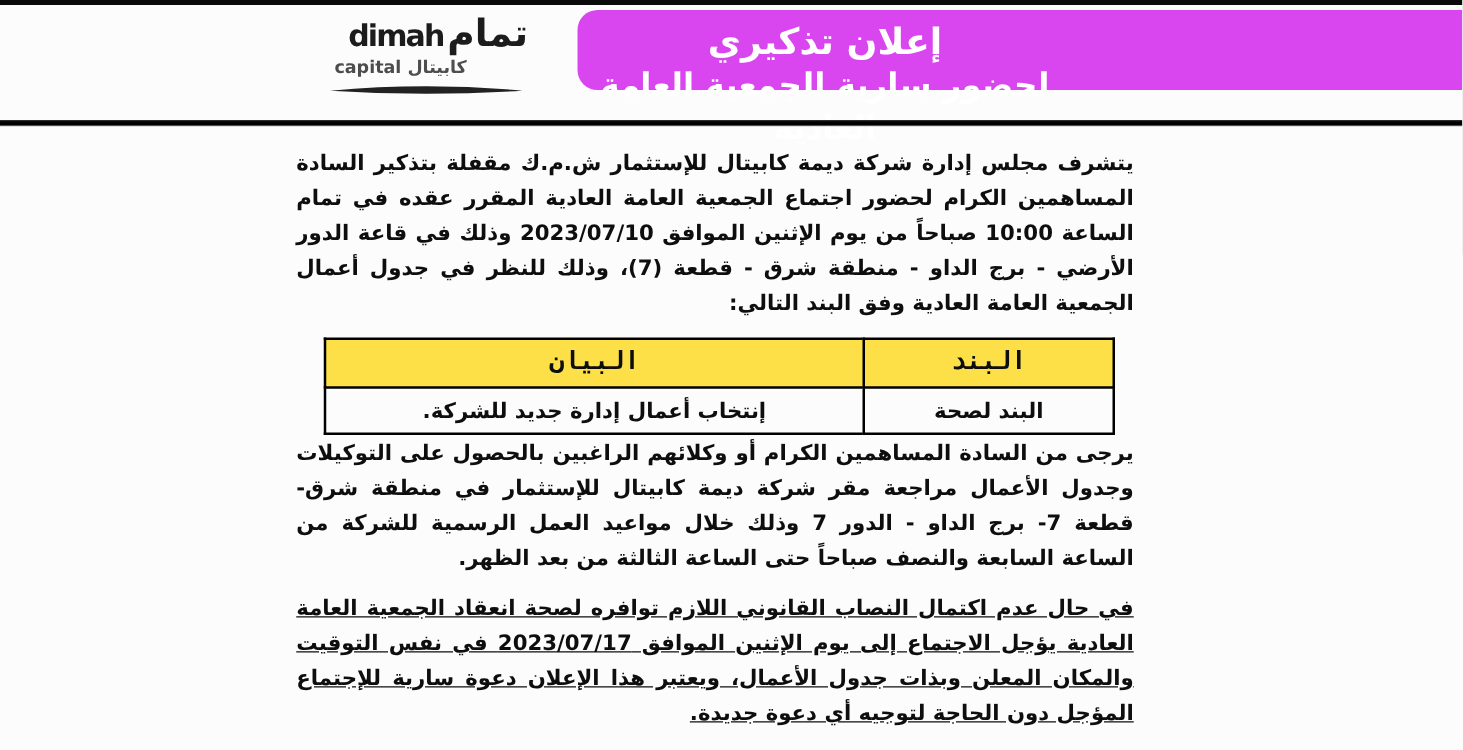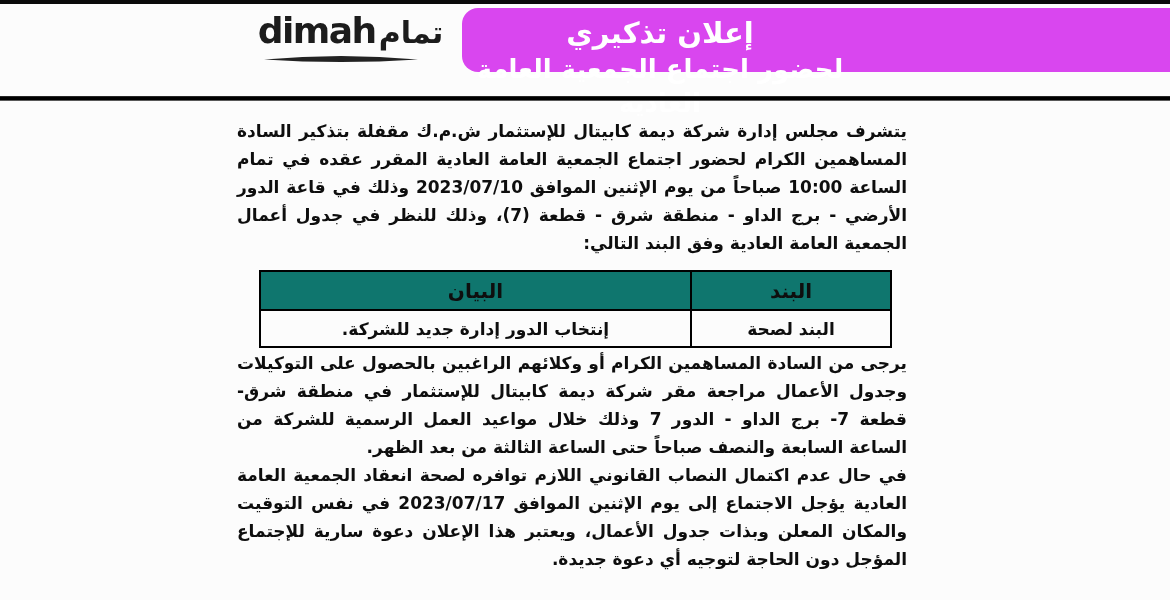--- a/index.html
+++ b/index.html
@@ -6,21 +6,21 @@
   .page{
     position:relative;width:1170px;height:600px;background:#fcfcfc;
     font-family:"DejaVu Sans", sans-serif;overflow:hidden;color:#101010;
     margin:0 auto;
   }
   .topbar{position:absolute;top:0;left:0;width:100%;height:4px;background:#0a0a0a;}
 
   
   .logo{position:absolute;top:13px;left:248px;width:205px;text-align:center;color:#1c1c1c;}
   .logo-main{display:flex;direction:ltr;justify-content:center;align-items:baseline;gap:3px;line-height:1;}
-  .logo-latin{font-weight:bold;font-size:36px;letter-spacing:-1.5px;}
+  .logo-latin{font-weight:bold;font-size:24px;letter-spacing:-1.5px;}
   .logo-arabic{font-weight:bold;font-size:30px;}
   .logo-sub{direction:ltr;font-size:14px;font-weight:bold;color:#4d4d4d;margin-top:3px;transform:translateX(-30px);}
   .logo-swoosh{display:block;margin:6px auto 0 auto;transform:translateX(-10px);}
 
   
   .header-box{
     position:absolute;top:8px;left:462px;right:0;height:64px;
     background:#d946ef;border-radius:16px 0 0 16px;
   }
   .header-text{
@@ -36,70 +36,74 @@
   }
 
   
   .content{
     position:absolute;top:117px;left:237px;width:670px;
     direction:rtl;text-align:justify;font-weight:bold;
     font-size:17px;line-height:28px;color:#0e0e0e;
   }
   .para{margin:0;}
   .para.proxy{margin-top:1px;}
-  .para.quorum{}
+  .para.quorum{margin-top:12px;text-decoration:underline;}
 
   
   table.agenda{border-collapse:collapse;width:633px;margin:13px 15px 0 auto;}
   table.agenda th,table.agenda td{
     border:2px solid #000;text-align:center;vertical-align:middle;padding:3px 6px;
   }
-  table.agenda th{background:#0f766e;font-size:20px;height:31px;}
+  table.agenda th{background:#fde047;font-size:20px;height:31px;font-family:Liberation Mono, monospace;}
   table.agenda td{font-size:17px;height:29px;}
   th.c1,td.c1{width:186px;}
 </style>
 </head>
 <body>
 
 <div class="page">
   <div class="topbar"></div>
 
   <div class="logo">
     <div class="logo-main">
       <span class="logo-latin">dimah</span>
       <span class="logo-arabic">تمام</span>
     </div>
+    <div class="logo-sub">
+      <span>capital</span>
+      <span>كابيتال</span>
+    </div>
     <svg class="logo-swoosh" width="158" height="9" viewBox="0 0 158 9" aria-hidden="true">
       <path d="M2 4.5 Q79 -2.5 156 4.5 Q79 9.5 2 4.5 Z" fill="#222222"></path>
     </svg>
   </div>
 
   <div class="header-box">
     <div class="header-text">
       <div class="ht1">إعلان تذكيري</div>
-      <div class="ht2">لحضور اجتماع الجمعية العامة العادية</div>
+      <div class="ht2">لحضور سارية الجمعية العامة العادية</div>
     </div>
   </div>
 
   <div class="divider"></div>
 
   <div class="content" dir="rtl">
     <p class="para intro">يتشرف مجلس إدارة شركة ديمة كابيتال للإستثمار ش.م.ك مقفلة بتذكير السادة المساهمين الكرام لحضور اجتماع الجمعية العامة العادية المقرر عقده في تمام الساعة 10:00 صباحاً من يوم الإثنين الموافق 2023/07/10 وذلك في قاعة الدور الأرضي - برج الداو - منطقة شرق - قطعة (7)، وذلك للنظر في جدول أعمال الجمعية العامة العادية وفق البند التالي:</p>
 
     <table class="agenda">
       <thead>
         <tr>
           <th class="c1">البند</th>
           <th class="c2">البيان</th>
         </tr>
       </thead>
       <tbody>
         <tr>
           <td class="c1">البند لصحة</td>
-          <td class="c2">إنتخاب الدور إدارة جديد للشركة.</td>
+          <td class="c2">إنتخاب أعمال إدارة جديد للشركة.</td>
         </tr>
       </tbody>
     </table>
 
     <p class="para proxy">يرجى من السادة المساهمين الكرام أو وكلائهم الراغبين بالحصول على التوكيلات وجدول الأعمال مراجعة مقر شركة ديمة كابيتال للإستثمار في منطقة شرق- قطعة 7- برج الداو - الدور 7 وذلك خلال مواعيد العمل الرسمية للشركة من الساعة السابعة والنصف صباحاً حتى الساعة الثالثة من بعد الظهر.</p>
 
     <p class="para quorum">في حال عدم اكتمال النصاب القانوني اللازم توافره لصحة انعقاد الجمعية العامة العادية يؤجل الاجتماع إلى يوم الإثنين الموافق 2023/07/17 في نفس التوقيت والمكان المعلن وبذات جدول الأعمال، ويعتبر هذا الإعلان دعوة سارية للإجتماع المؤجل دون الحاجة لتوجيه أي دعوة جديدة.</p>
 
   </div>
 </div>

